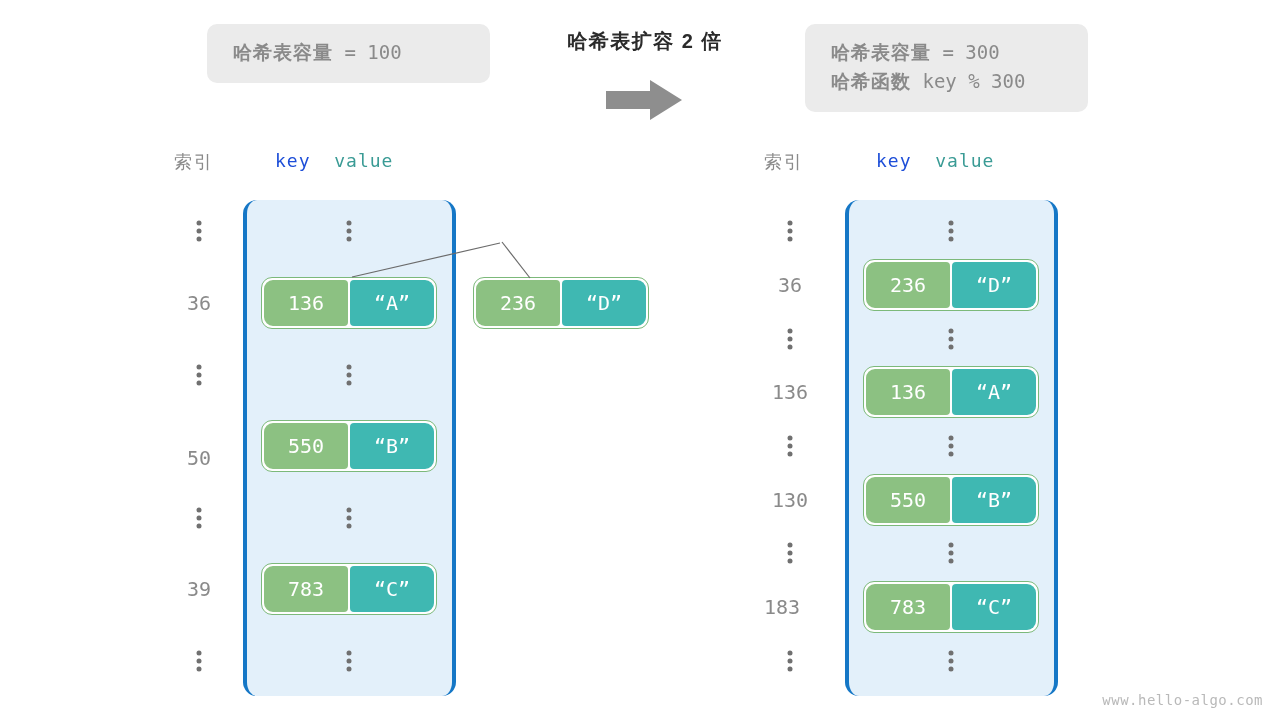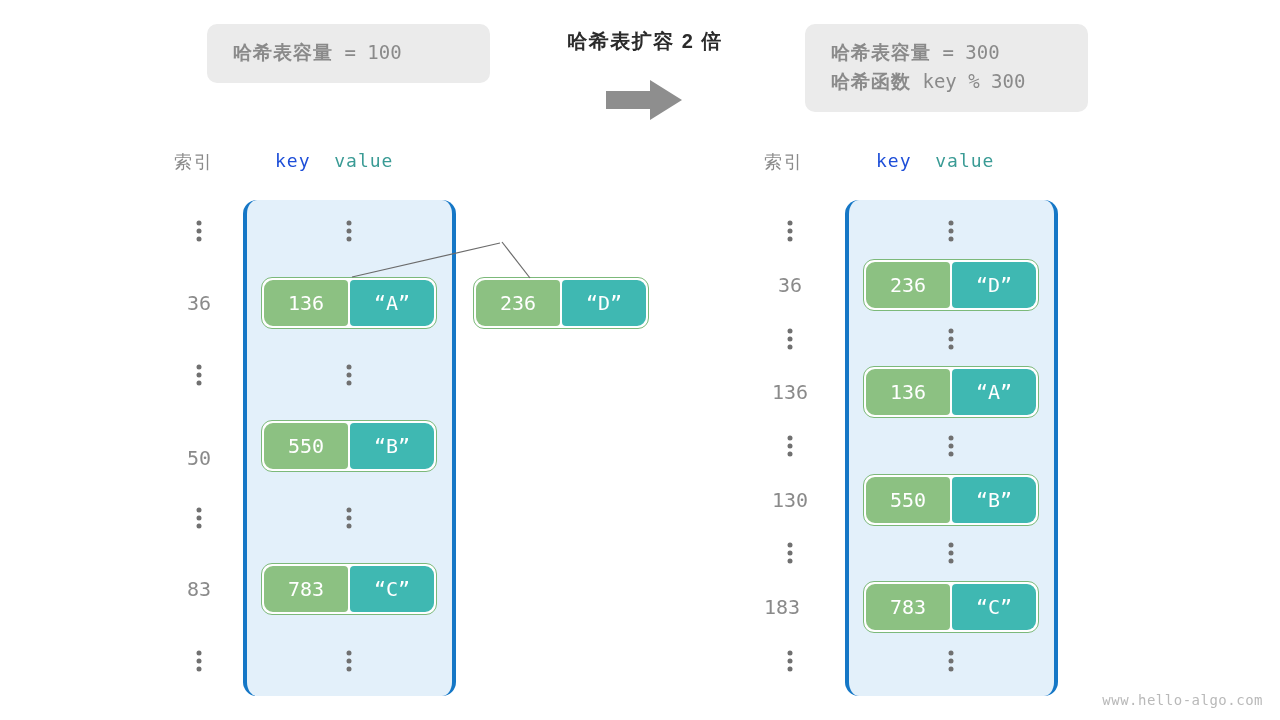--- a/index.html
+++ b/index.html
@@ -256,21 +256,21 @@
       <div class="vdots" style="left: 199px; top: 518px;">
         <i></i>
         <i></i>
         <i></i>
       </div>
       <div class="vdots" style="left: 349px; top: 518px;">
         <i></i>
         <i></i>
         <i></i>
       </div>
-      <div class="idx" style="left: 199px; top: 589px;">83</div>
+      <div class="idx" style="left: 199px; top: 589px;">39</div>
       <div class="pair" style="left: 349px; top: 589px;">
         <div class="cell key">783</div>
         <div class="cell val">“C”</div>
       </div>
       <div class="vdots" style="left: 199px; top: 661px;">
         <i></i>
         <i></i>
         <i></i>
       </div>
       <div class="vdots" style="left: 349px; top: 661px;">

